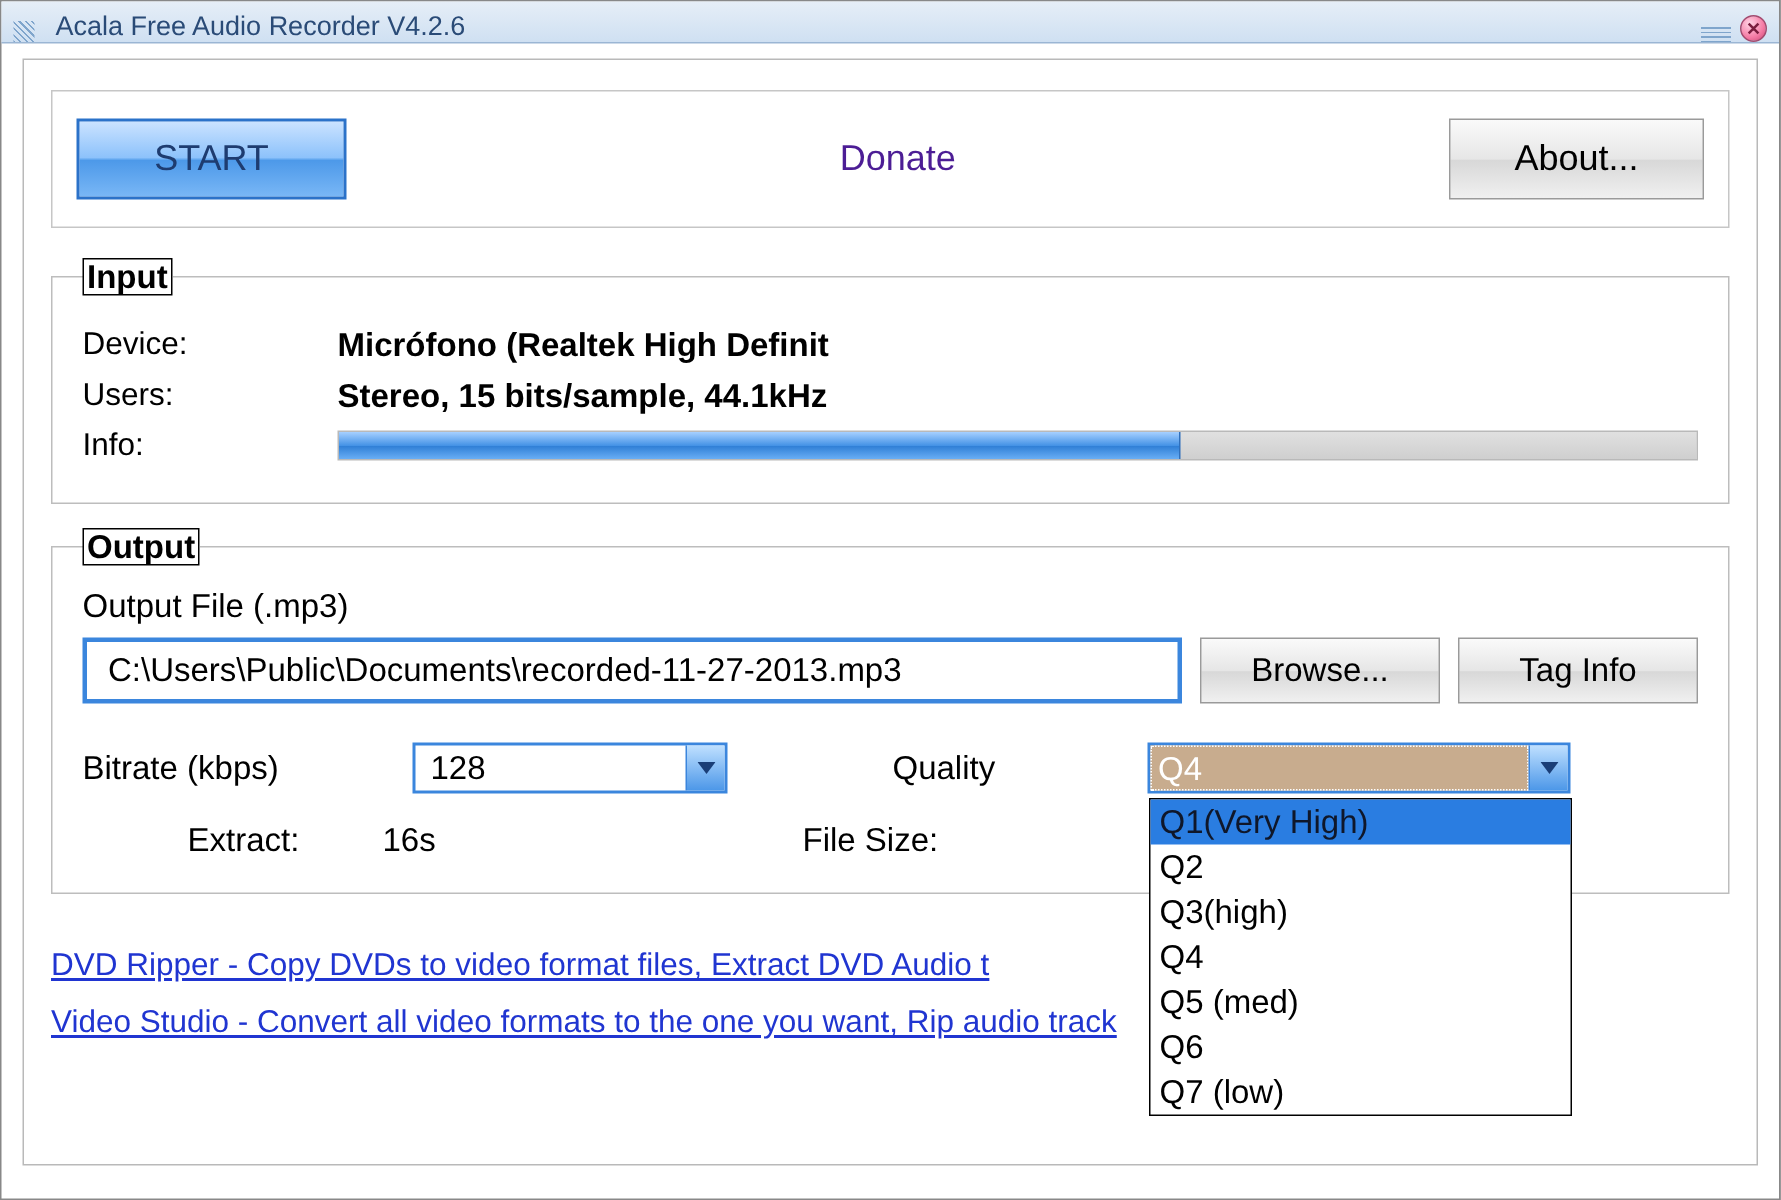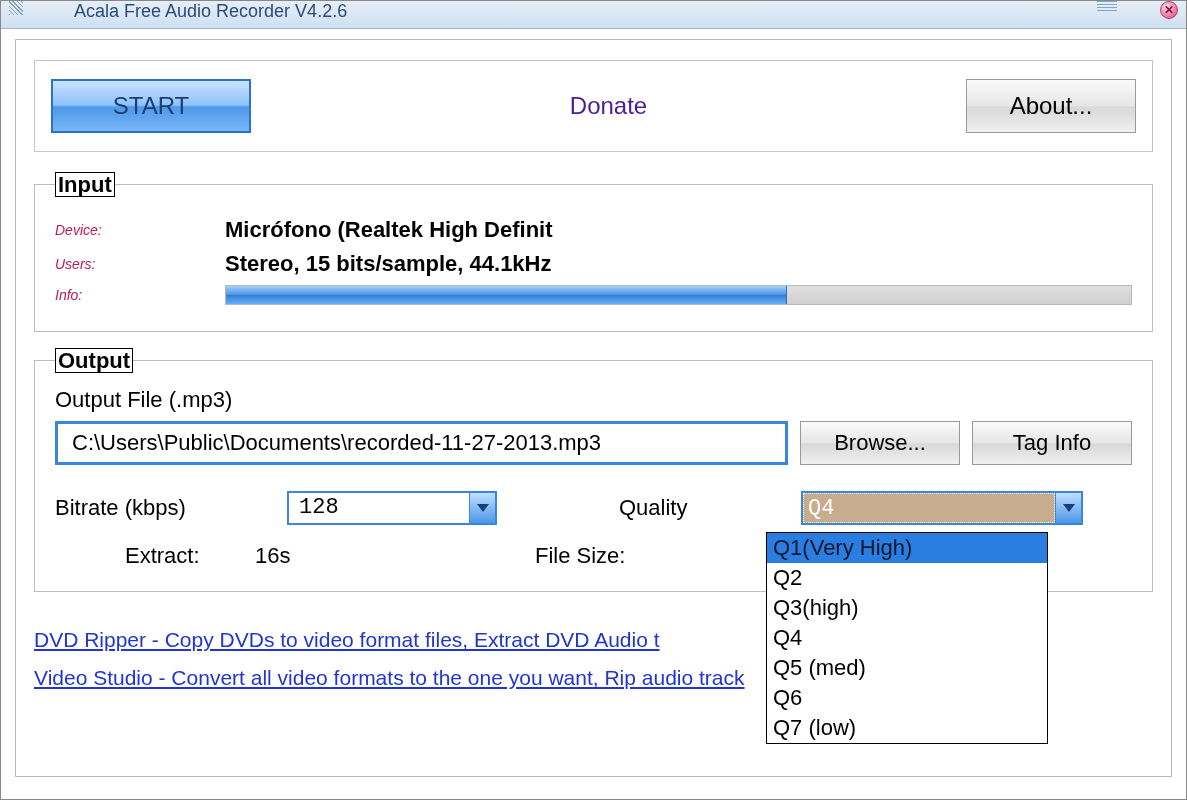--- a/index.html
+++ b/index.html
@@ -15,26 +15,25 @@
     height: 800px;
     background: #fff;
     position: relative;
     border: 1px solid #888;
   }
   .titlebar {
     height: 28px;
     background: linear-gradient(#e6eef7, #cfe0f2);
     border-bottom: 1px solid #9bb6d4;
     display: flex;
-    align-items: flex-start;
+    align-items: flex-end;
     padding: 0 8px;
     font-size: 18px;
     color: #2a4b77;
     font-family: Tahoma, Verdana, sans-serif;
-    gap: 37px;
   }
   .title-grip {
     display: inline-block;
     width: 14px; height: 14px;
     margin-right: 14px;
     background: repeating-linear-gradient(45deg,#7fa5cc 0 1px,transparent 1px 3px);
   }
   .titlebar .spacer { flex: 1; }
   .title-grip2 {
     display:inline-block;width:20px;height:10px;margin-right:6px;
@@ -59,21 +58,21 @@
     min-height: 738px;
   }
   .topbar {
     border: 1px solid #c6c6c6;
     padding: 18px 16px;
     display: flex;
     align-items: center;
     margin-bottom: 20px;
   }
   .start-btn {
-    width: 200px; height: 54px;
+    width: 180px; height: 54px;
     border: 2px solid #2b72c9;
     background: linear-gradient(#cbe3ff 0%, #8dc2fb 48%, #4d99e9 52%, #79b7f6 100%);
     color: #1e3c70;
     font-size: 24px;
     
     font-family: Verdana, sans-serif;
     cursor: pointer;
   }
   .donate-link {
     flex: 1; text-align: center;
@@ -104,23 +103,22 @@
     border: 1px solid #000;
     line-height: 1.05;
   }
   .row {
     display: flex; align-items: center;
     margin: 8px 0;
   }
   .lbl {
     width: 170px;
     font-family: Tahoma, Verdana, sans-serif;
-    font-size: 14px;
-    color: #be185d;
-    font-style: italic;
+    font-size: 21px;
+    color: #000000;
   }
   .val-bold {
     font-family: Verdana, sans-serif;
     font-size: 22px;
     font-weight: bold;
   }
   .level-bar {
     flex: 1; height: 20px;
     border: 1px solid #b9b9b9;
     background: linear-gradient(#e0e0e0,#cfcfcf);
@@ -145,26 +143,26 @@
     color: #000;
   }
   .grey-btn {
     border: 1px solid #9a9a9a;
     background: linear-gradient(#fafafa,#e6e6e6 50%,#d8d8d8 52%,#f0f0f0);
     font-size: 22px;
     font-family: Tahoma, sans-serif;
     padding: 0 24px;
     cursor: pointer;
   }
-  .params-row { display:flex; align-items:center; gap: 12px; margin-bottom: 18px;}
+  .params-row { display:flex; align-items:center; gap: 0; margin-bottom: 18px;}
   .param-lbl { font-family: Tahoma,sans-serif; font-size:22px; }
   .combo {
     display: inline-flex; align-items: stretch;
     border: 2px solid #3b86dd; height: 34px; background: #fff;
-    font-family: Liberation Mono, monospace; font-size: 22px;
+    font-family: Liberation Sans, sans-serif; font-size: 22px;
   }
   .combo .txt { padding: 2px 10px; min-width: 180px; }
   .combo .arrow {
     width: 26px; background: linear-gradient(#bfe0ff,#4c97e8);
     display:flex;align-items:center;justify-content:center;
     border-left: 1px solid #3b86dd;
   }
   .combo .arrow svg { fill:#1a3e77; }
   .combo.selected .txt {
     background: #c8ac8e; color:#fff; padding-left:4px;

